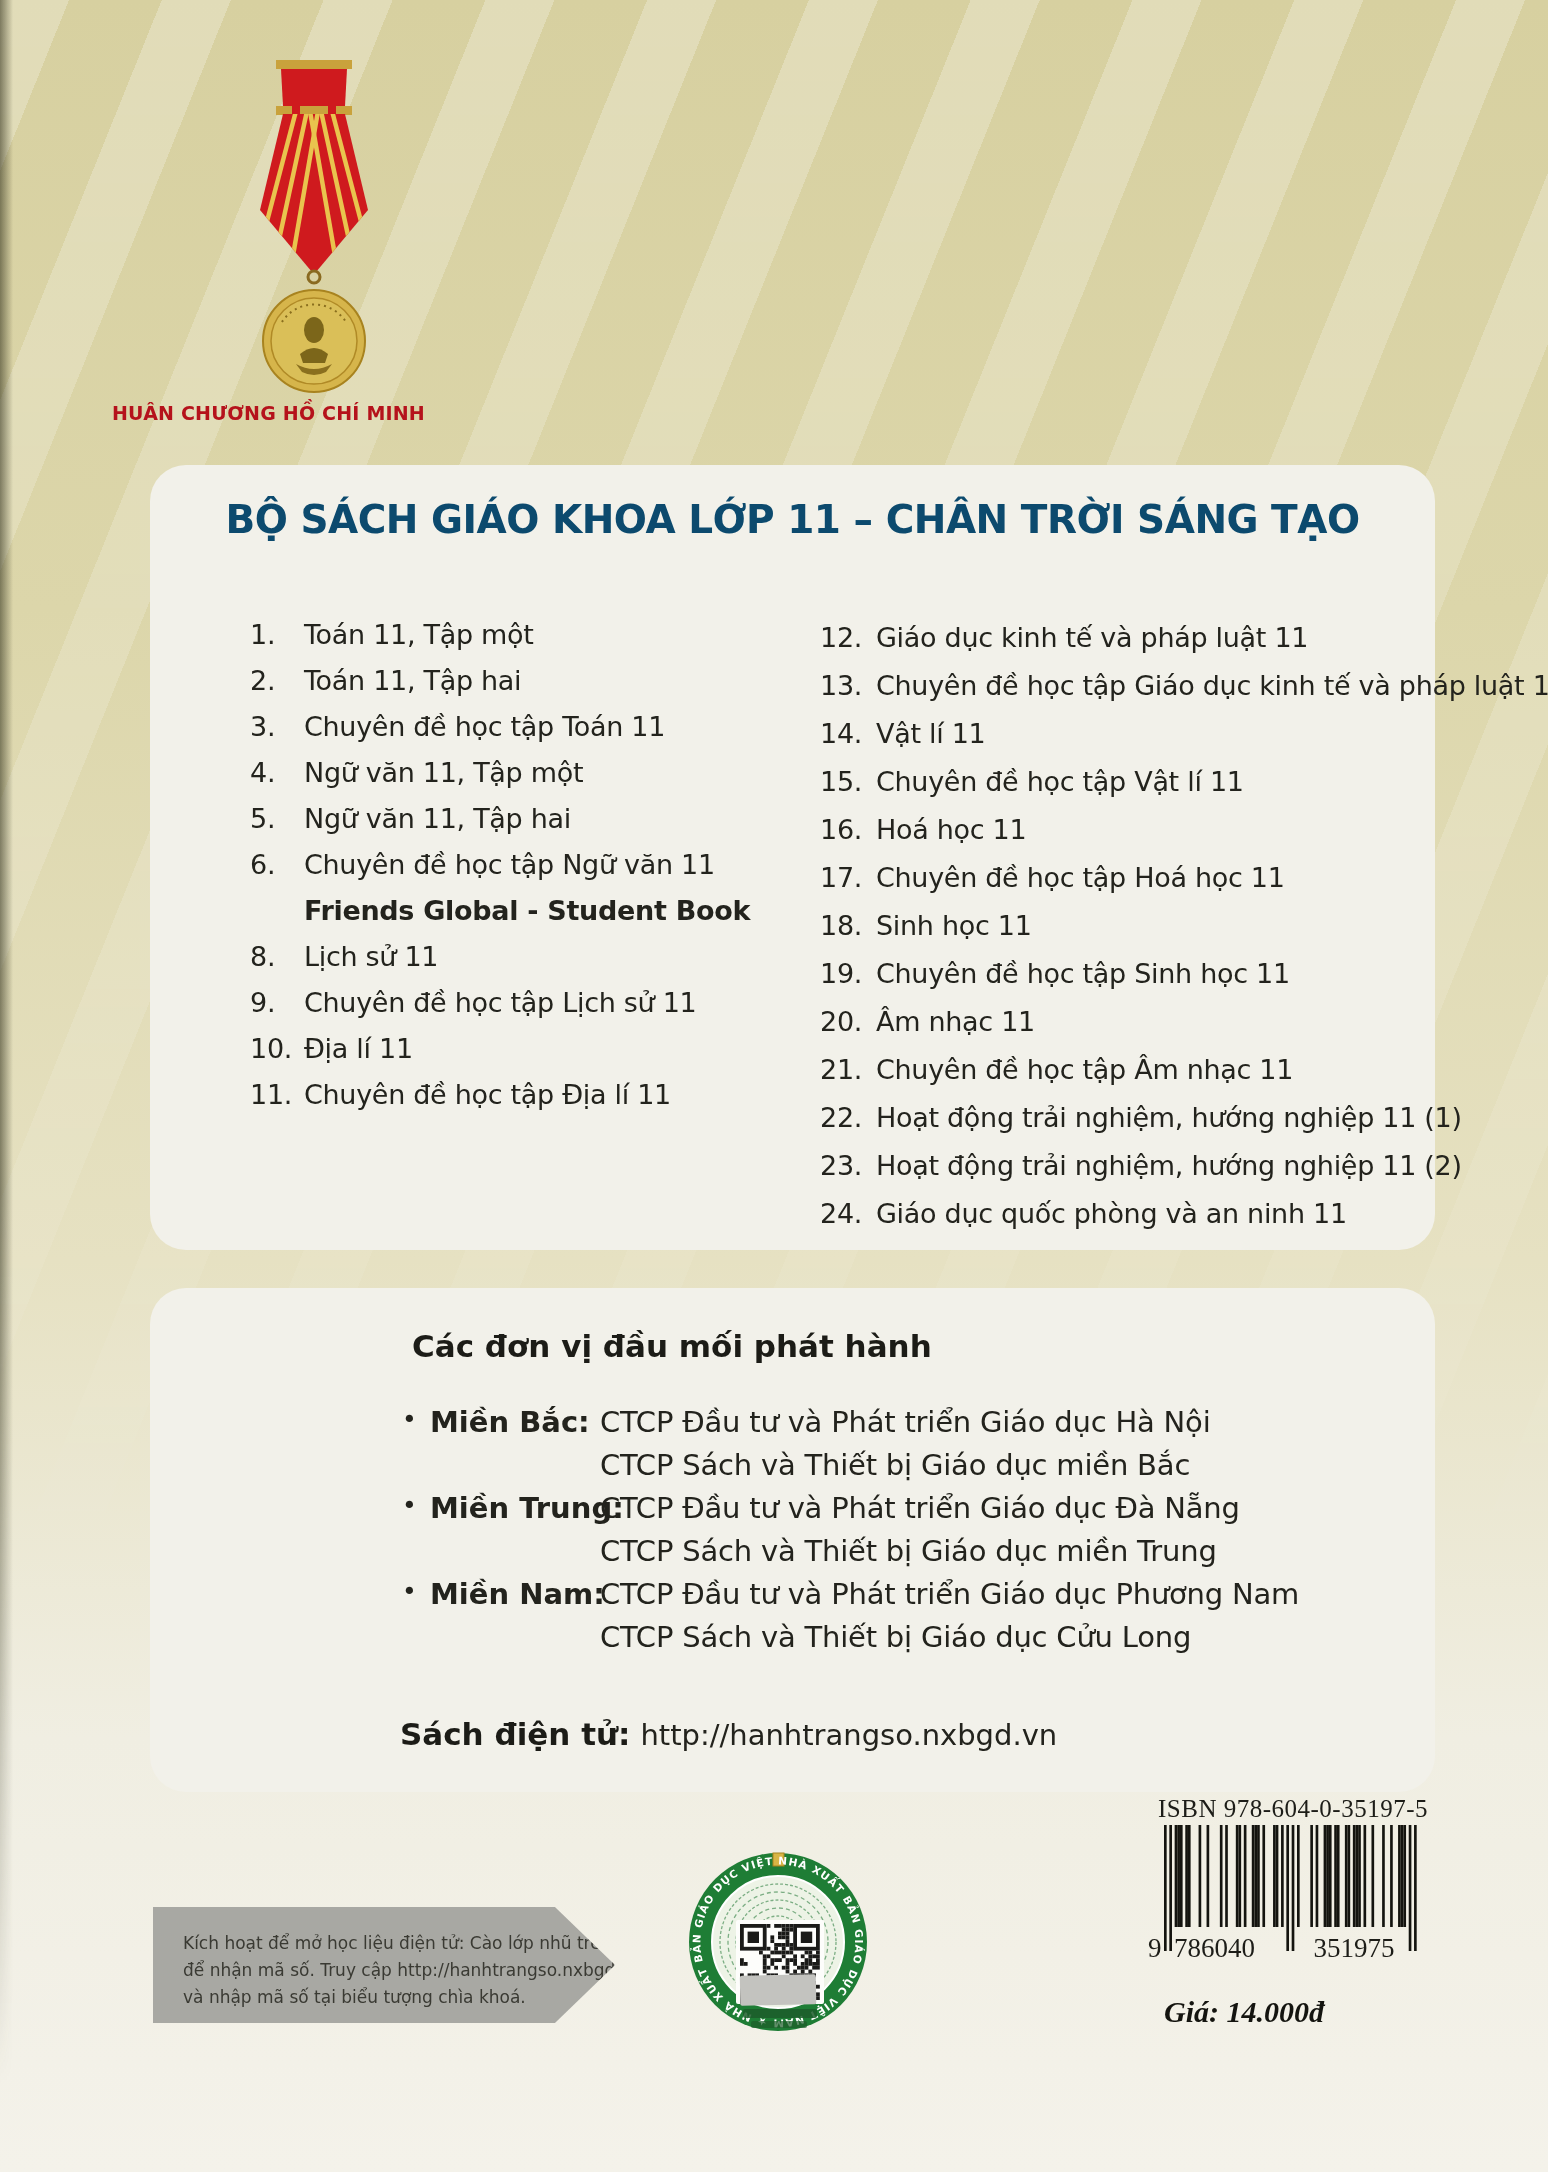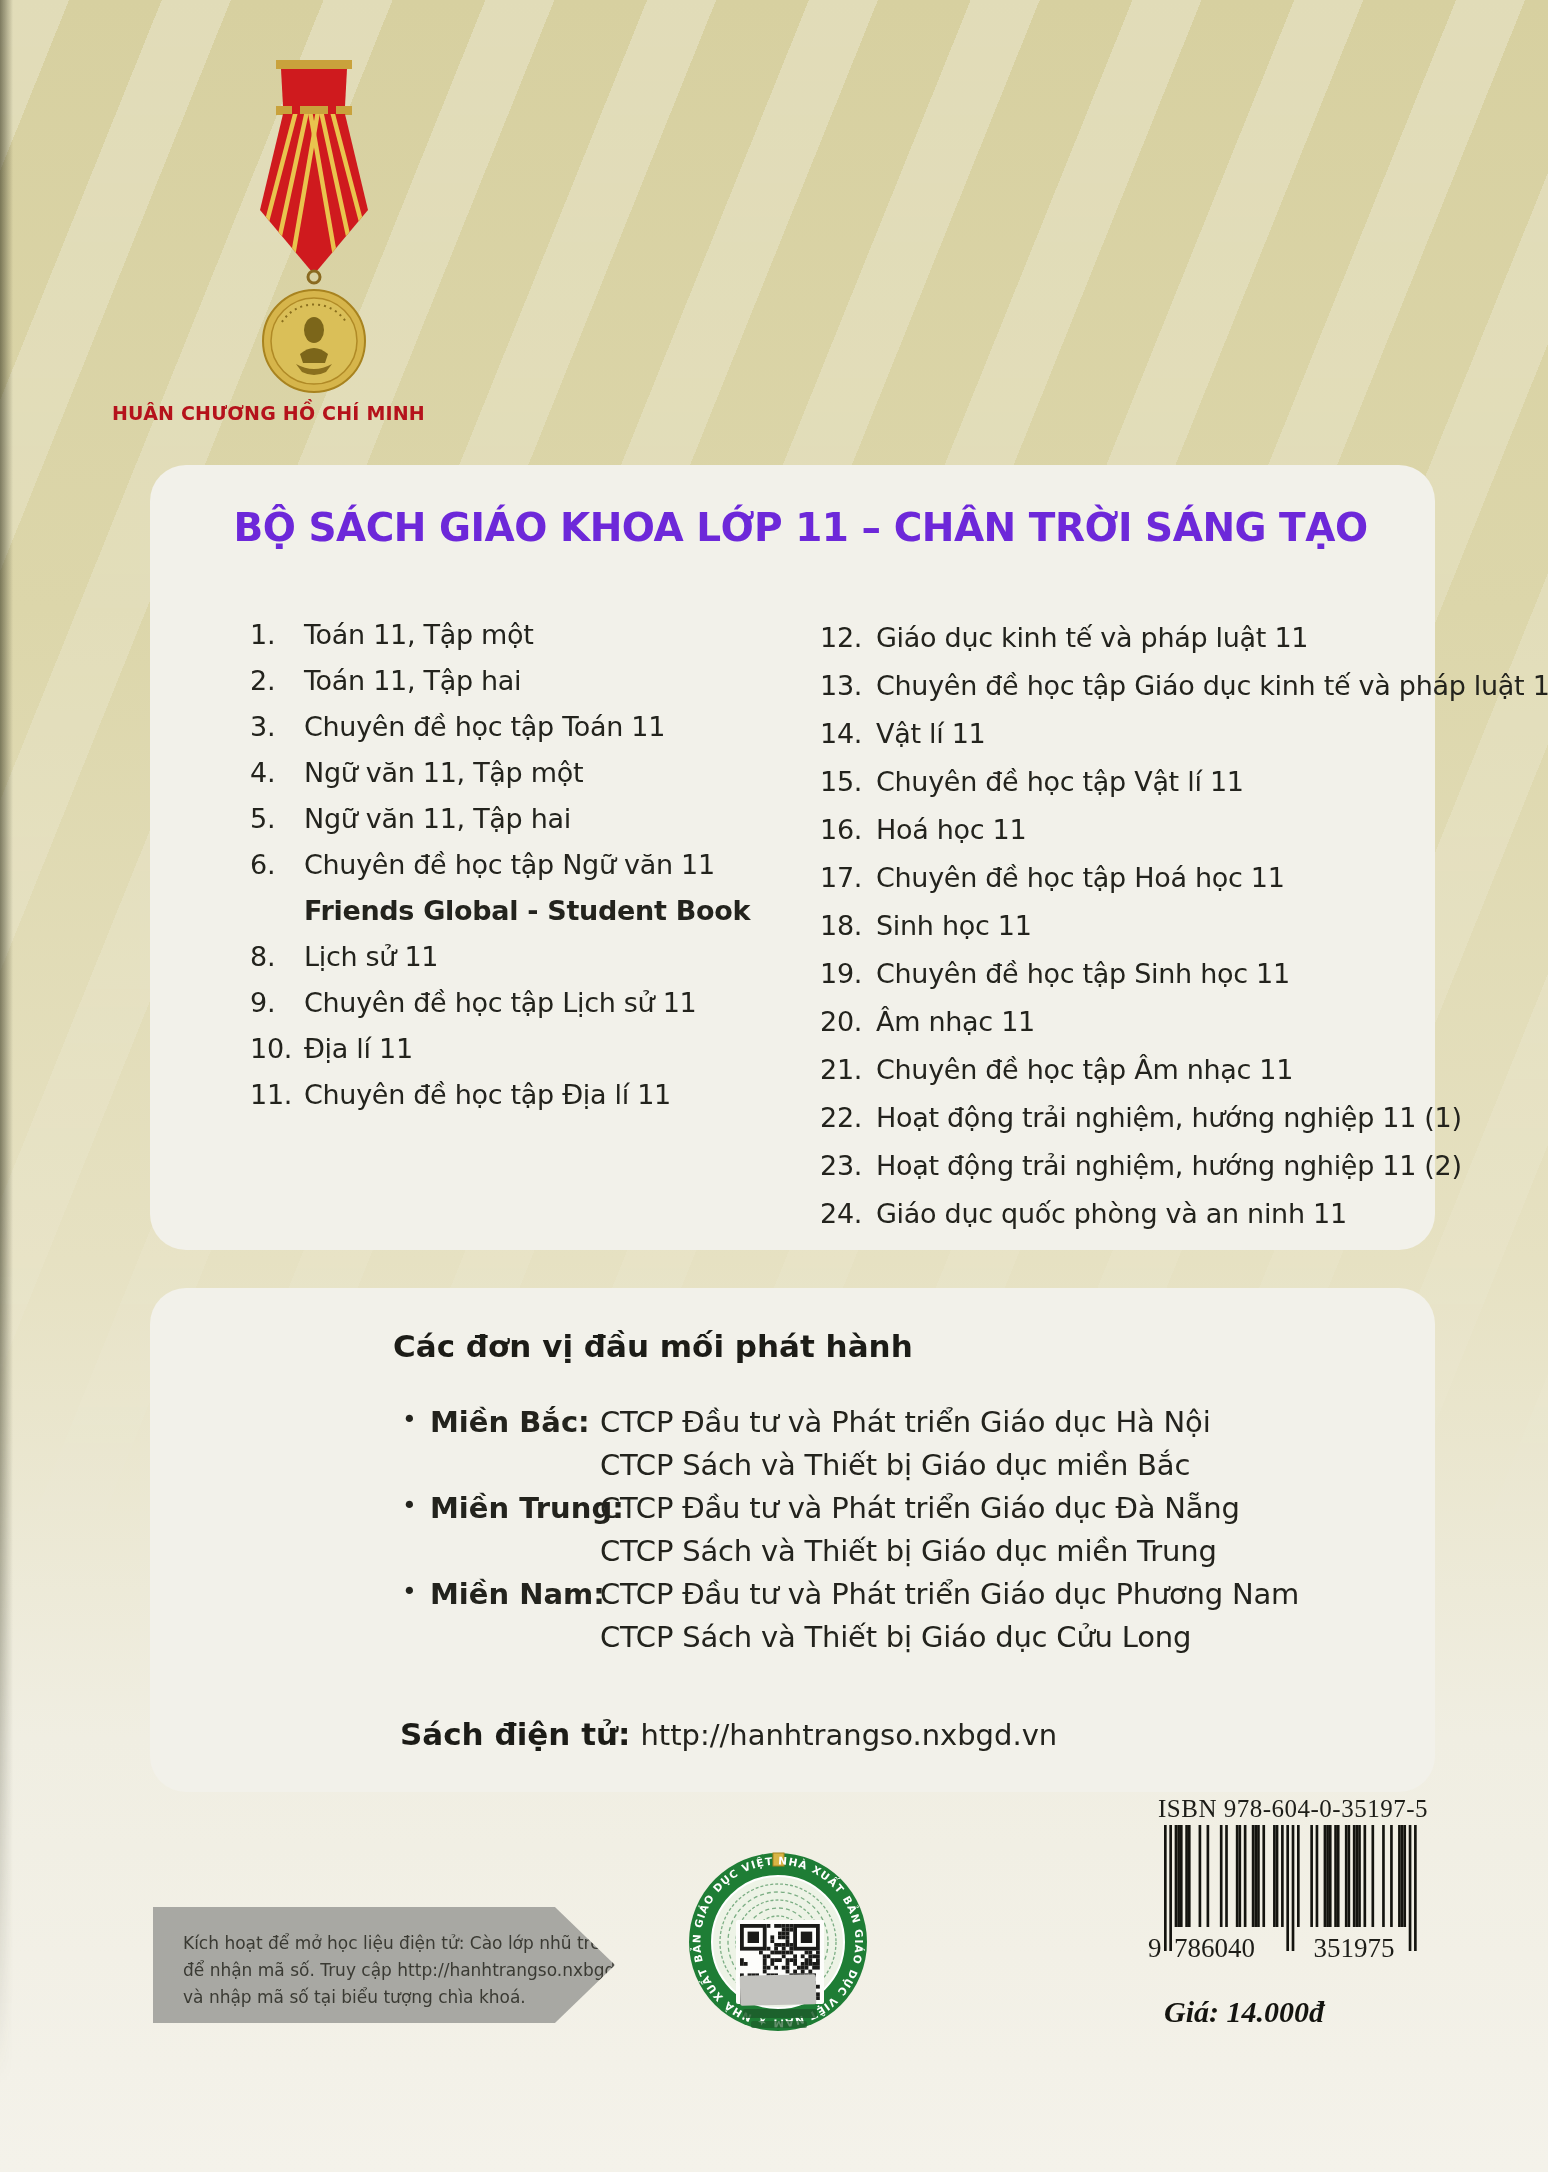--- a/index.html
+++ b/index.html
@@ -24,34 +24,34 @@
   .medal{position:absolute; left:252px; top:58px; width:124px; height:346px;}
   .medal-label{
     position:absolute; left:112px; top:402px; width:244px; text-align:center;
     color:#b5121b; font-weight:bold; font-size:19px; letter-spacing:.2px; white-space:nowrap;
   }
   
   .panel{position:absolute; left:150px; width:1285px; background:#f2f1ea; border-radius:36px;}
   .panel-books{top:465px; height:785px;}
   .panel-dist{top:1288px; height:504px;}
   .books-title{
-    position:absolute; top:32px; left:0; width:100%; margin:8px; text-align:center;
-    color:#6d28d9; font-size:39px; font-weight:bold; letter-spacing:-.5px; white-space:nowrap;
+    position:absolute; top:32px; left:0; width:100%; margin:0; text-align:center;
+    color:#0c4a6e; font-size:39px; font-weight:bold; letter-spacing:-.5px; white-space:nowrap;
   }
   .col{position:absolute; color:#23231d;}
   .col-left{left:100px; top:150px;}
   .col-right{left:670px; top:152px;}
   .book-item,.book-sub{font-size:27px; letter-spacing:-.3px; white-space:nowrap;}
   .col-left .book-item,.col-left .book-sub{height:46px; line-height:40px;}
   .col-right .book-item{height:48px; line-height:42px;}
   .book-item .num{display:inline-block; width:54px;}
   .col-right .book-item .num{width:56px;}
   .book-sub{padding-left:54px; font-weight:bold;}
   .dist-title{
-    position:absolute; left:243px; top:40px; margin:0;
+    position:absolute; left:262px; top:40px; margin:0;
     color:#1c1c17; font-size:31px; font-weight:bold; white-space:nowrap;
   }
   #regions{position:absolute; left:0; top:117px; width:100%;}
   .region-row{position:relative; height:43px; font-size:29px; color:#23231d; white-space:nowrap;}
   .region-row .bullet{position:absolute; left:252px; top:0; font-size:25px;}
   .region-row .region-label{position:absolute; left:280px; font-weight:bold;}
   .region-row .region-value{position:absolute; left:450px; letter-spacing:-.2px;}
   .ebook-line{position:absolute; left:250px; top:428px; white-space:nowrap;}
   .ebook-label{font-size:31px; font-weight:bold; color:#1c1c17;}
   .ebook-url{font-size:29px; color:#23231d; margin-left:10px;}

